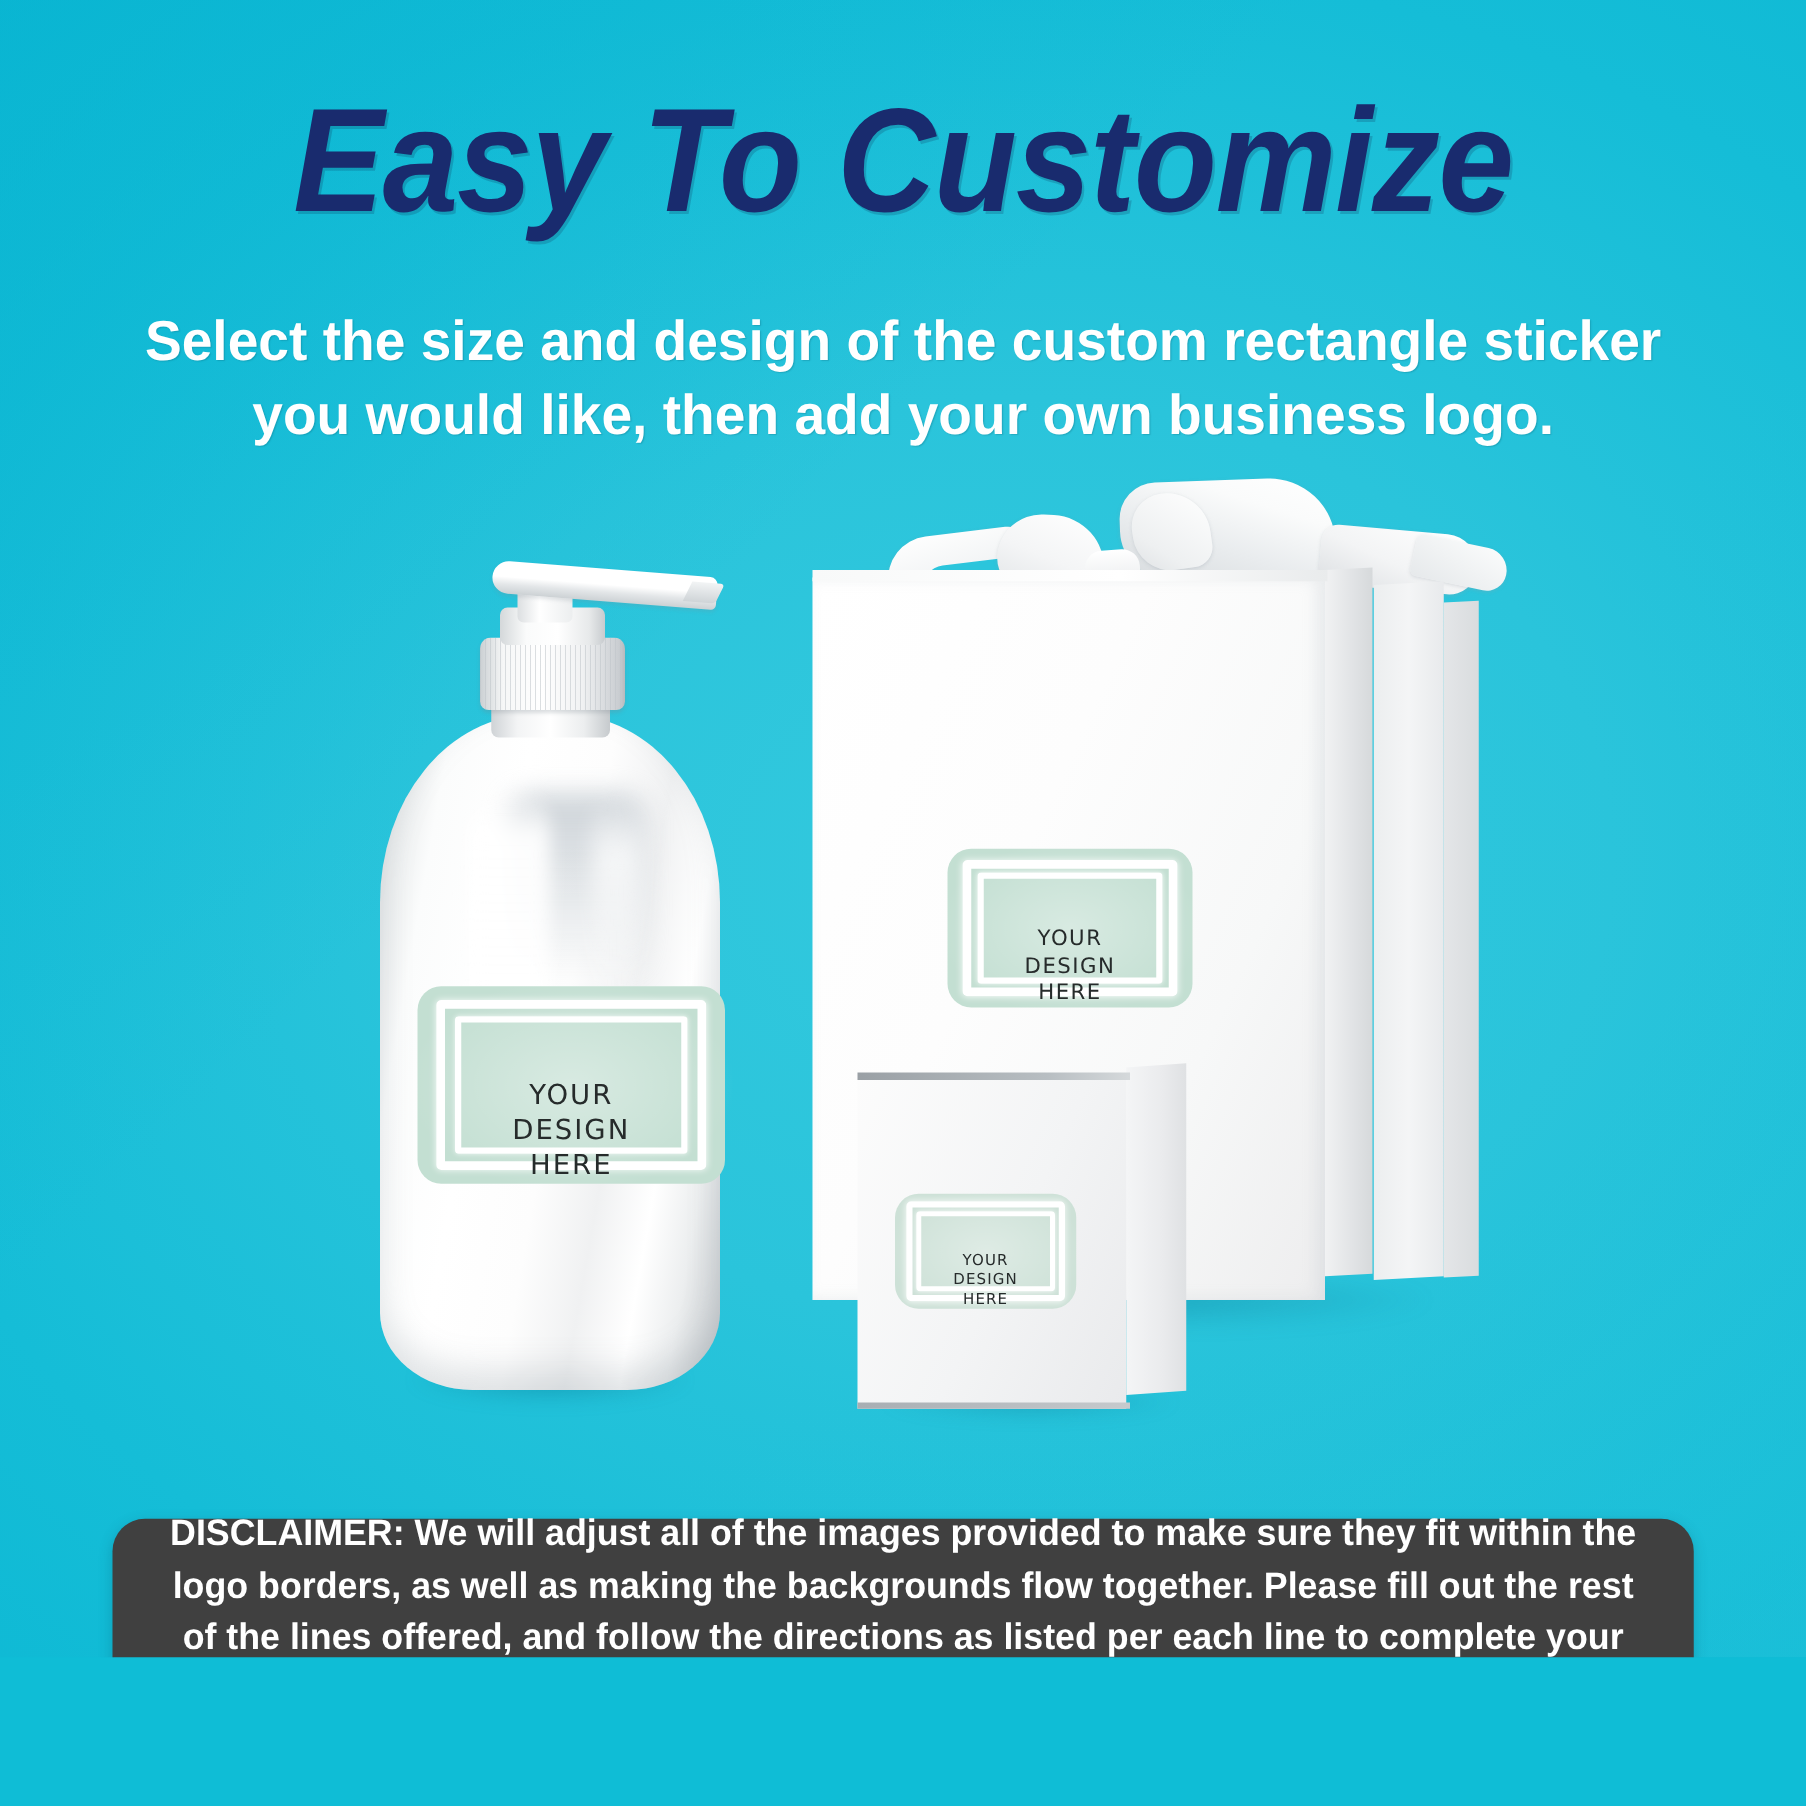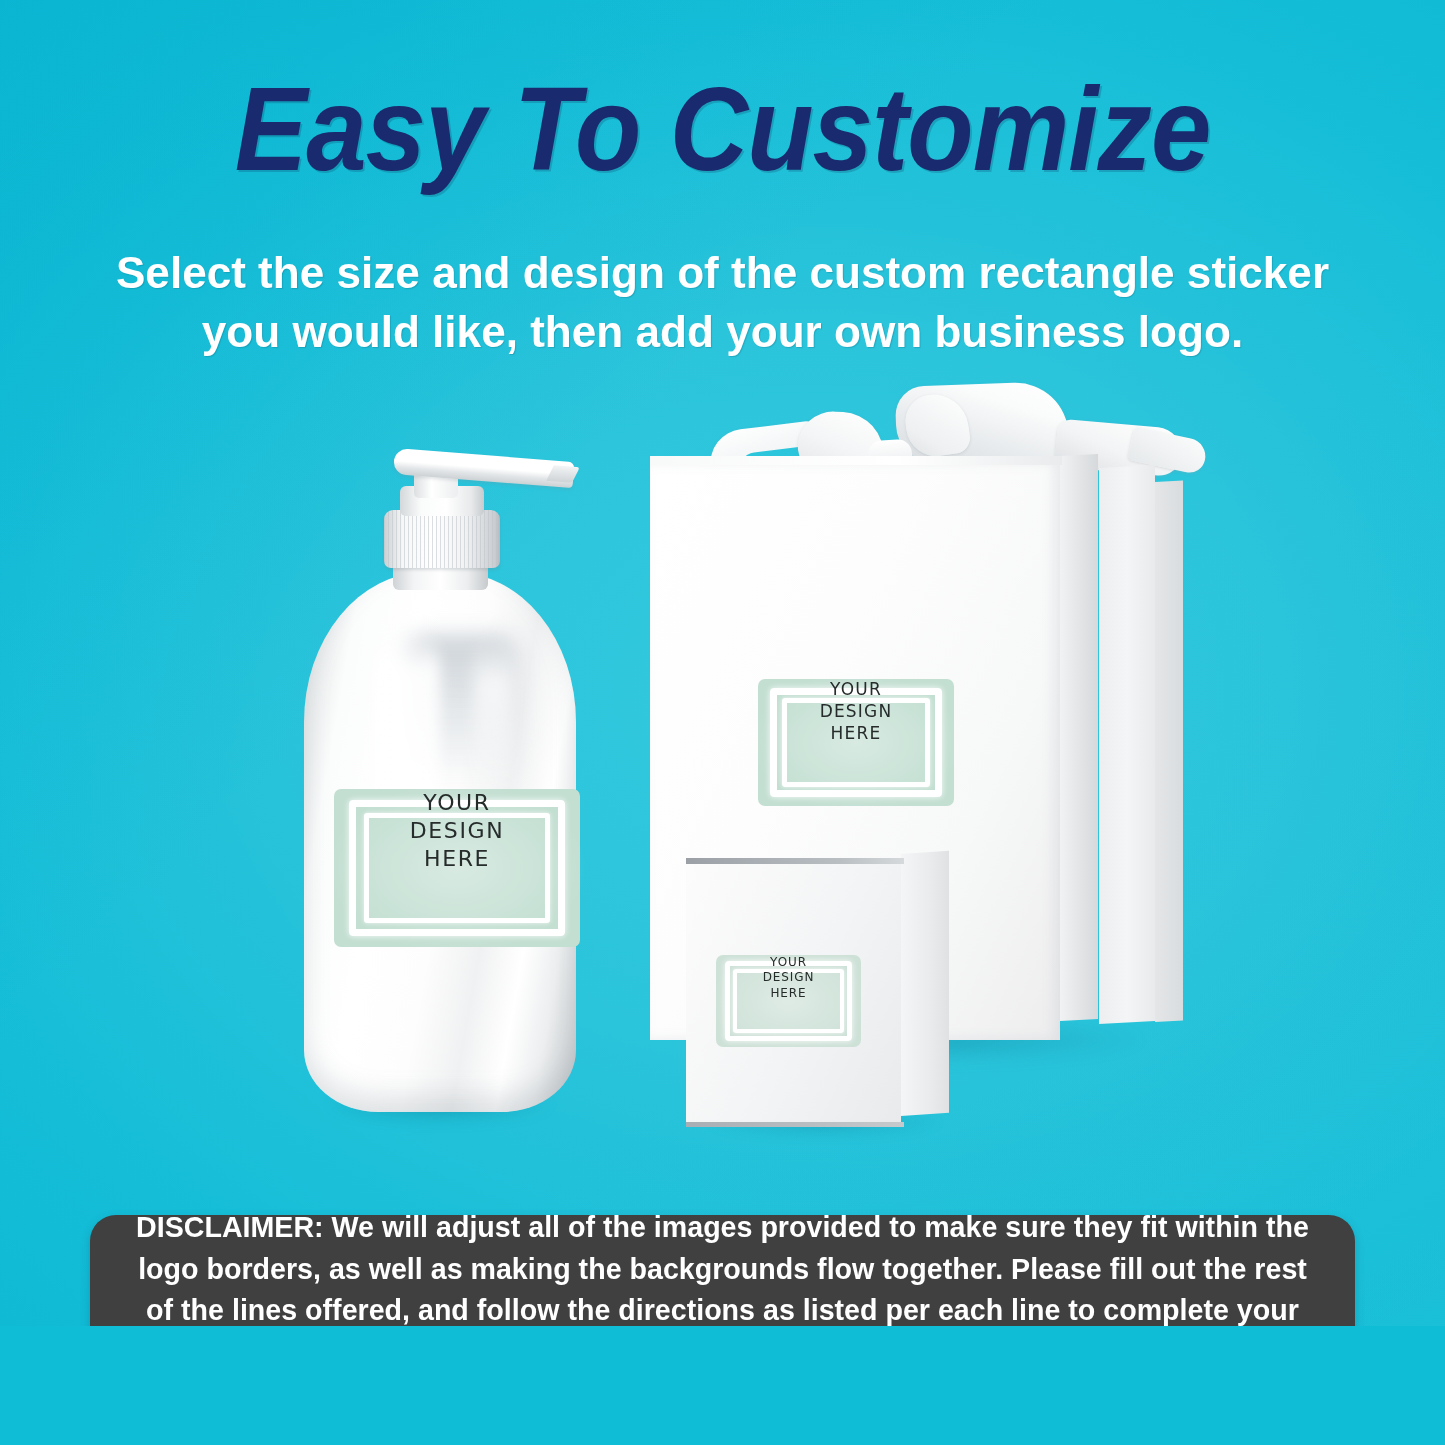--- a/index.html
+++ b/index.html
@@ -295,23 +295,23 @@
   .sb-bottom-edge {
     position: absolute;
     left: 26px; top: 270px; width: 218px; height: 5px;
     background: linear-gradient(90deg,#a8aeb3 0%, #c6cacd 100%);
   }
 
   
   .sticker {
     position: absolute;
     background: #c3dfd2;
-    border-radius: 7px;
+    border-radius: 19px;
     display: flex;
-    align-items: flex-start;
+    align-items: flex-end;
     justify-content: center;
   }
   .sticker .fr-outer {
     position: absolute;
     border: 7px solid #ffffff;
     border-radius: 4px;
     left: 6%; top: 7%; right: 6%; bottom: 7%;
     box-shadow: 0 0 6px rgba(255,255,255,0.85);
   }
   .sticker .fr-inner {

